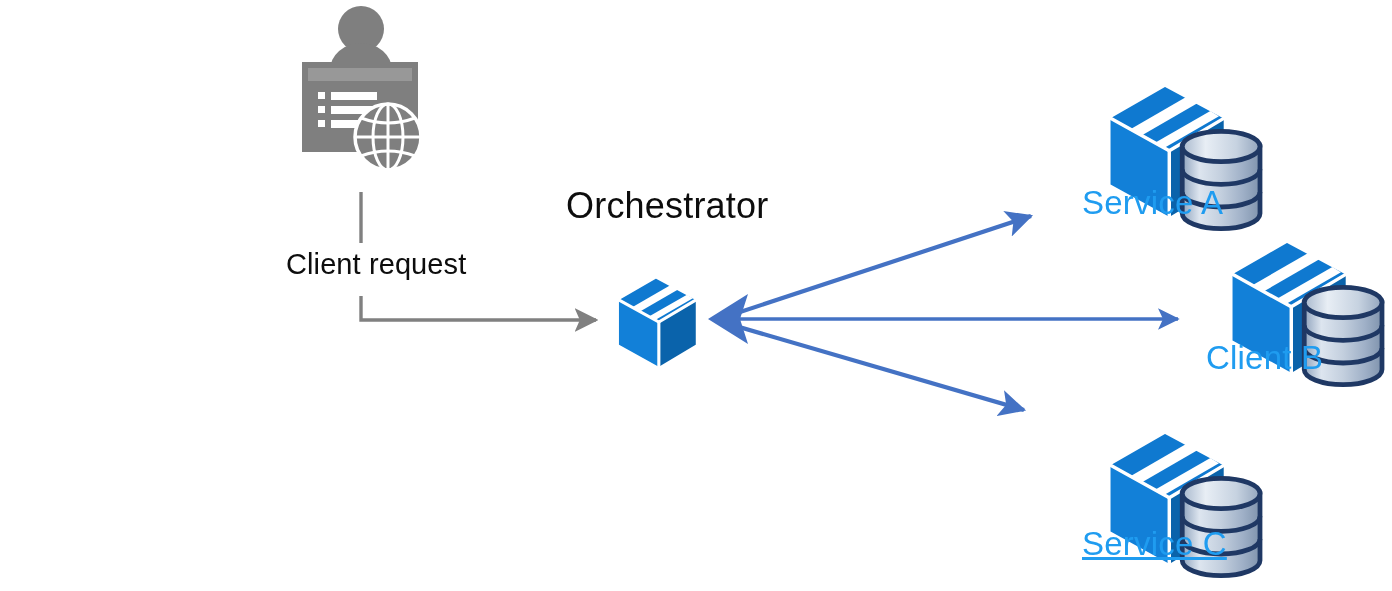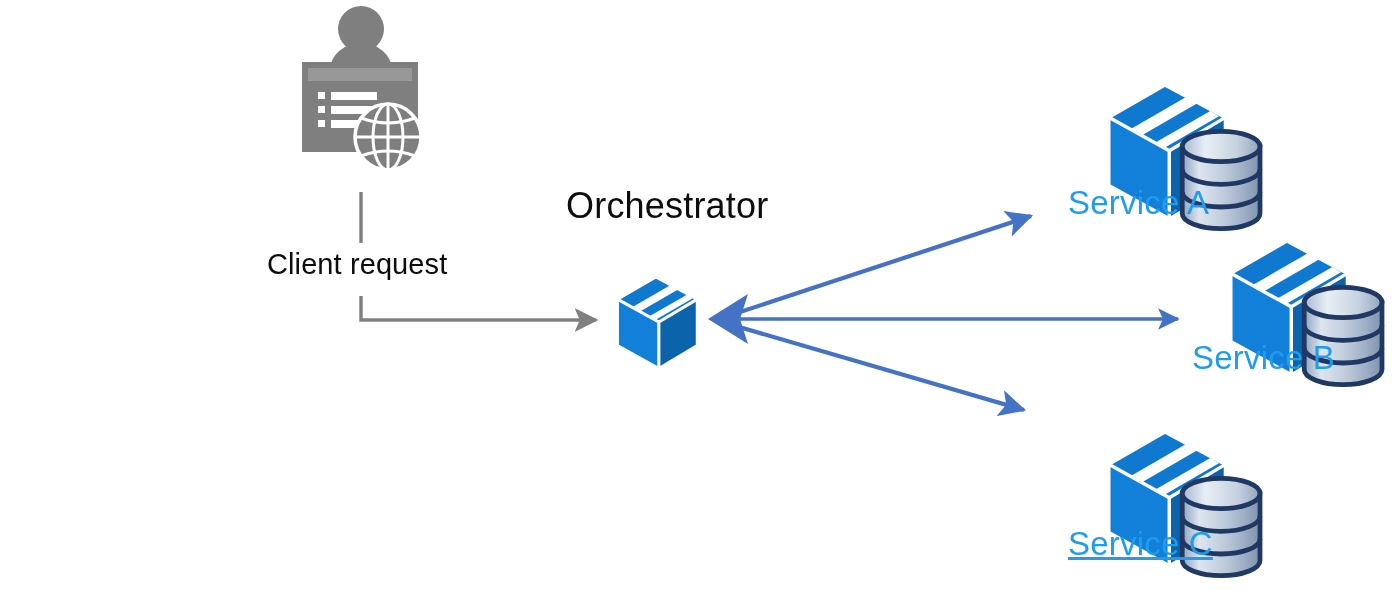--- a/index.html
+++ b/index.html
@@ -30,30 +30,31 @@
     line-height: 1;
   }
   .label-orchestrator {
     left: 566px;
     top: 188px;
     font-size: 36px;
     color: #0d0d0d;
     letter-spacing: 0.2px;
   }
   .label-client-request {
-    left: 267px;
+    left: 286px;
     top: 250px;
     font-size: 29px;
     color: #0d0d0d;
     letter-spacing: 0.1px;
   }
   .label-service {
     font-size: 33px;
     color: #1f9cf0;
     letter-spacing: 0.2px;
+    margin-left: 14px;
   }
   .label-service-a { left: 1068px; top: 186px; }
   .label-service-b { left: 1192px; top: 341px; }
   .label-service-c { left: 1068px; top: 527px; text-decoration: underline; }
 </style>
 </head>
 <body>
 
 <div id="diagram-canvas">
 
@@ -177,17 +178,17 @@
       <use href="#cubeDbIcon"></use>
     </g>
   </svg>
 
   <div class="node-label label-orchestrator">Orchestrator</div>
 
   <div class="node-label label-client-request">Client request</div>
 
   <div class="node-label label-service label-service-a">Service A</div>
 
-  <div class="node-label label-service label-service-b">Service B</div>
+  <div class="node-label label-service label-service-b">Client B</div>
 
   <div class="node-label label-service label-service-c">Service C</div>
 
 </div>
 
 </body></html>

